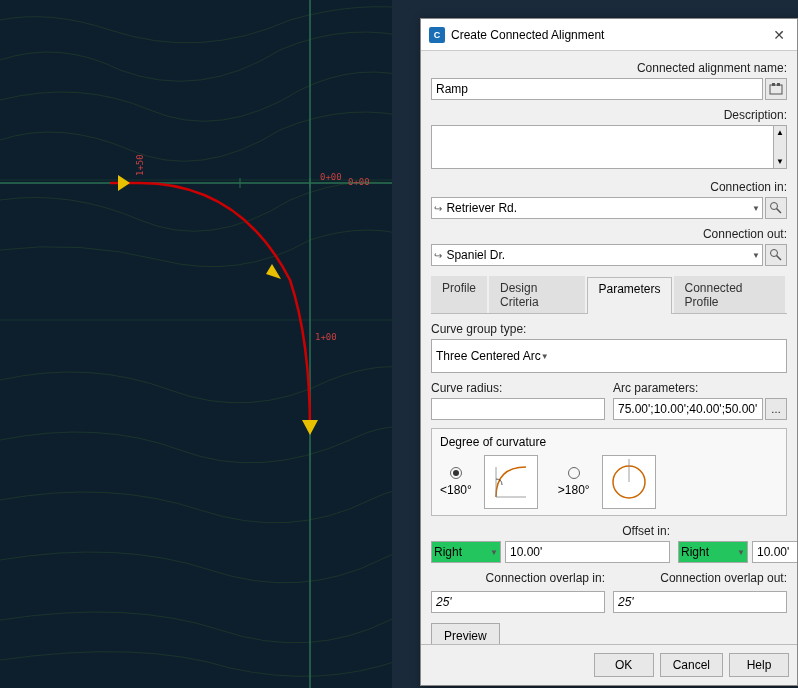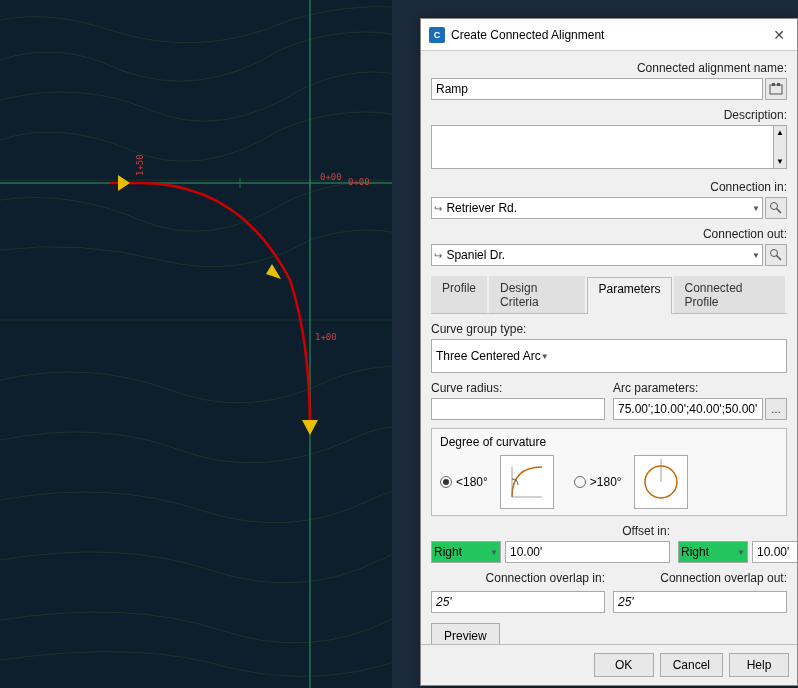--- a/index.html
+++ b/index.html
@@ -101,21 +101,21 @@
     .col-half { flex: 1; }
     .col-half .text-input { width: 100%; }
 
     .arc-input-row { display: flex; gap: 2px; }
     .arc-input-row .text-input { flex: 1; }
 
     
     .curvature-section { margin-top: 8px; border: 1px solid #bbb; padding: 6px 8px; background: #f8f8f8; }
     .curvature-title { font-size: 12px; margin-bottom: 6px; }
     .curvature-options { display: flex; align-items: center; gap: 12px; }
-    .radio-option { display: flex; align-items: center; gap: 4px; cursor: pointer; }
+    .radio-option { display: flex; align-items: center; gap: 4px; cursor: pointer; flex-direction: column; }
     .radio-circle {
       width: 12px; height: 12px; border-radius: 50%; border: 1.5px solid #666;
       display: flex; align-items: center; justify-content: center;
     }
     .radio-circle.checked::after {
       content: ''; width: 6px; height: 6px; border-radius: 50%; background: #333;
     }
     .radio-label { font-size: 12px; }
 
     

